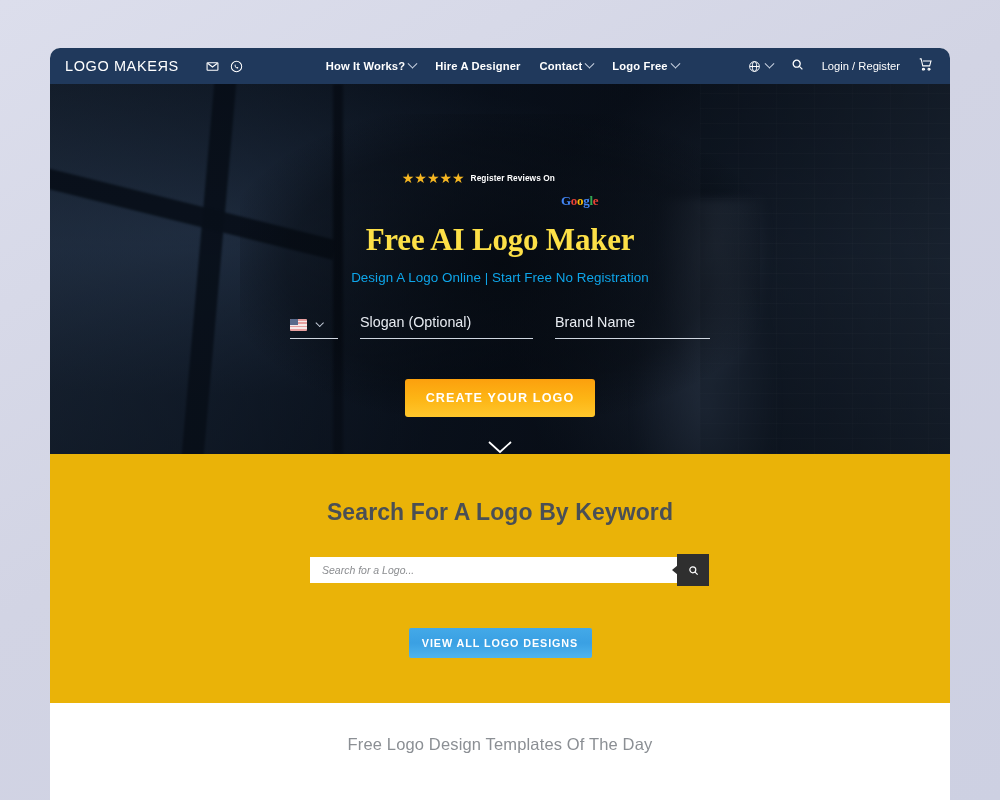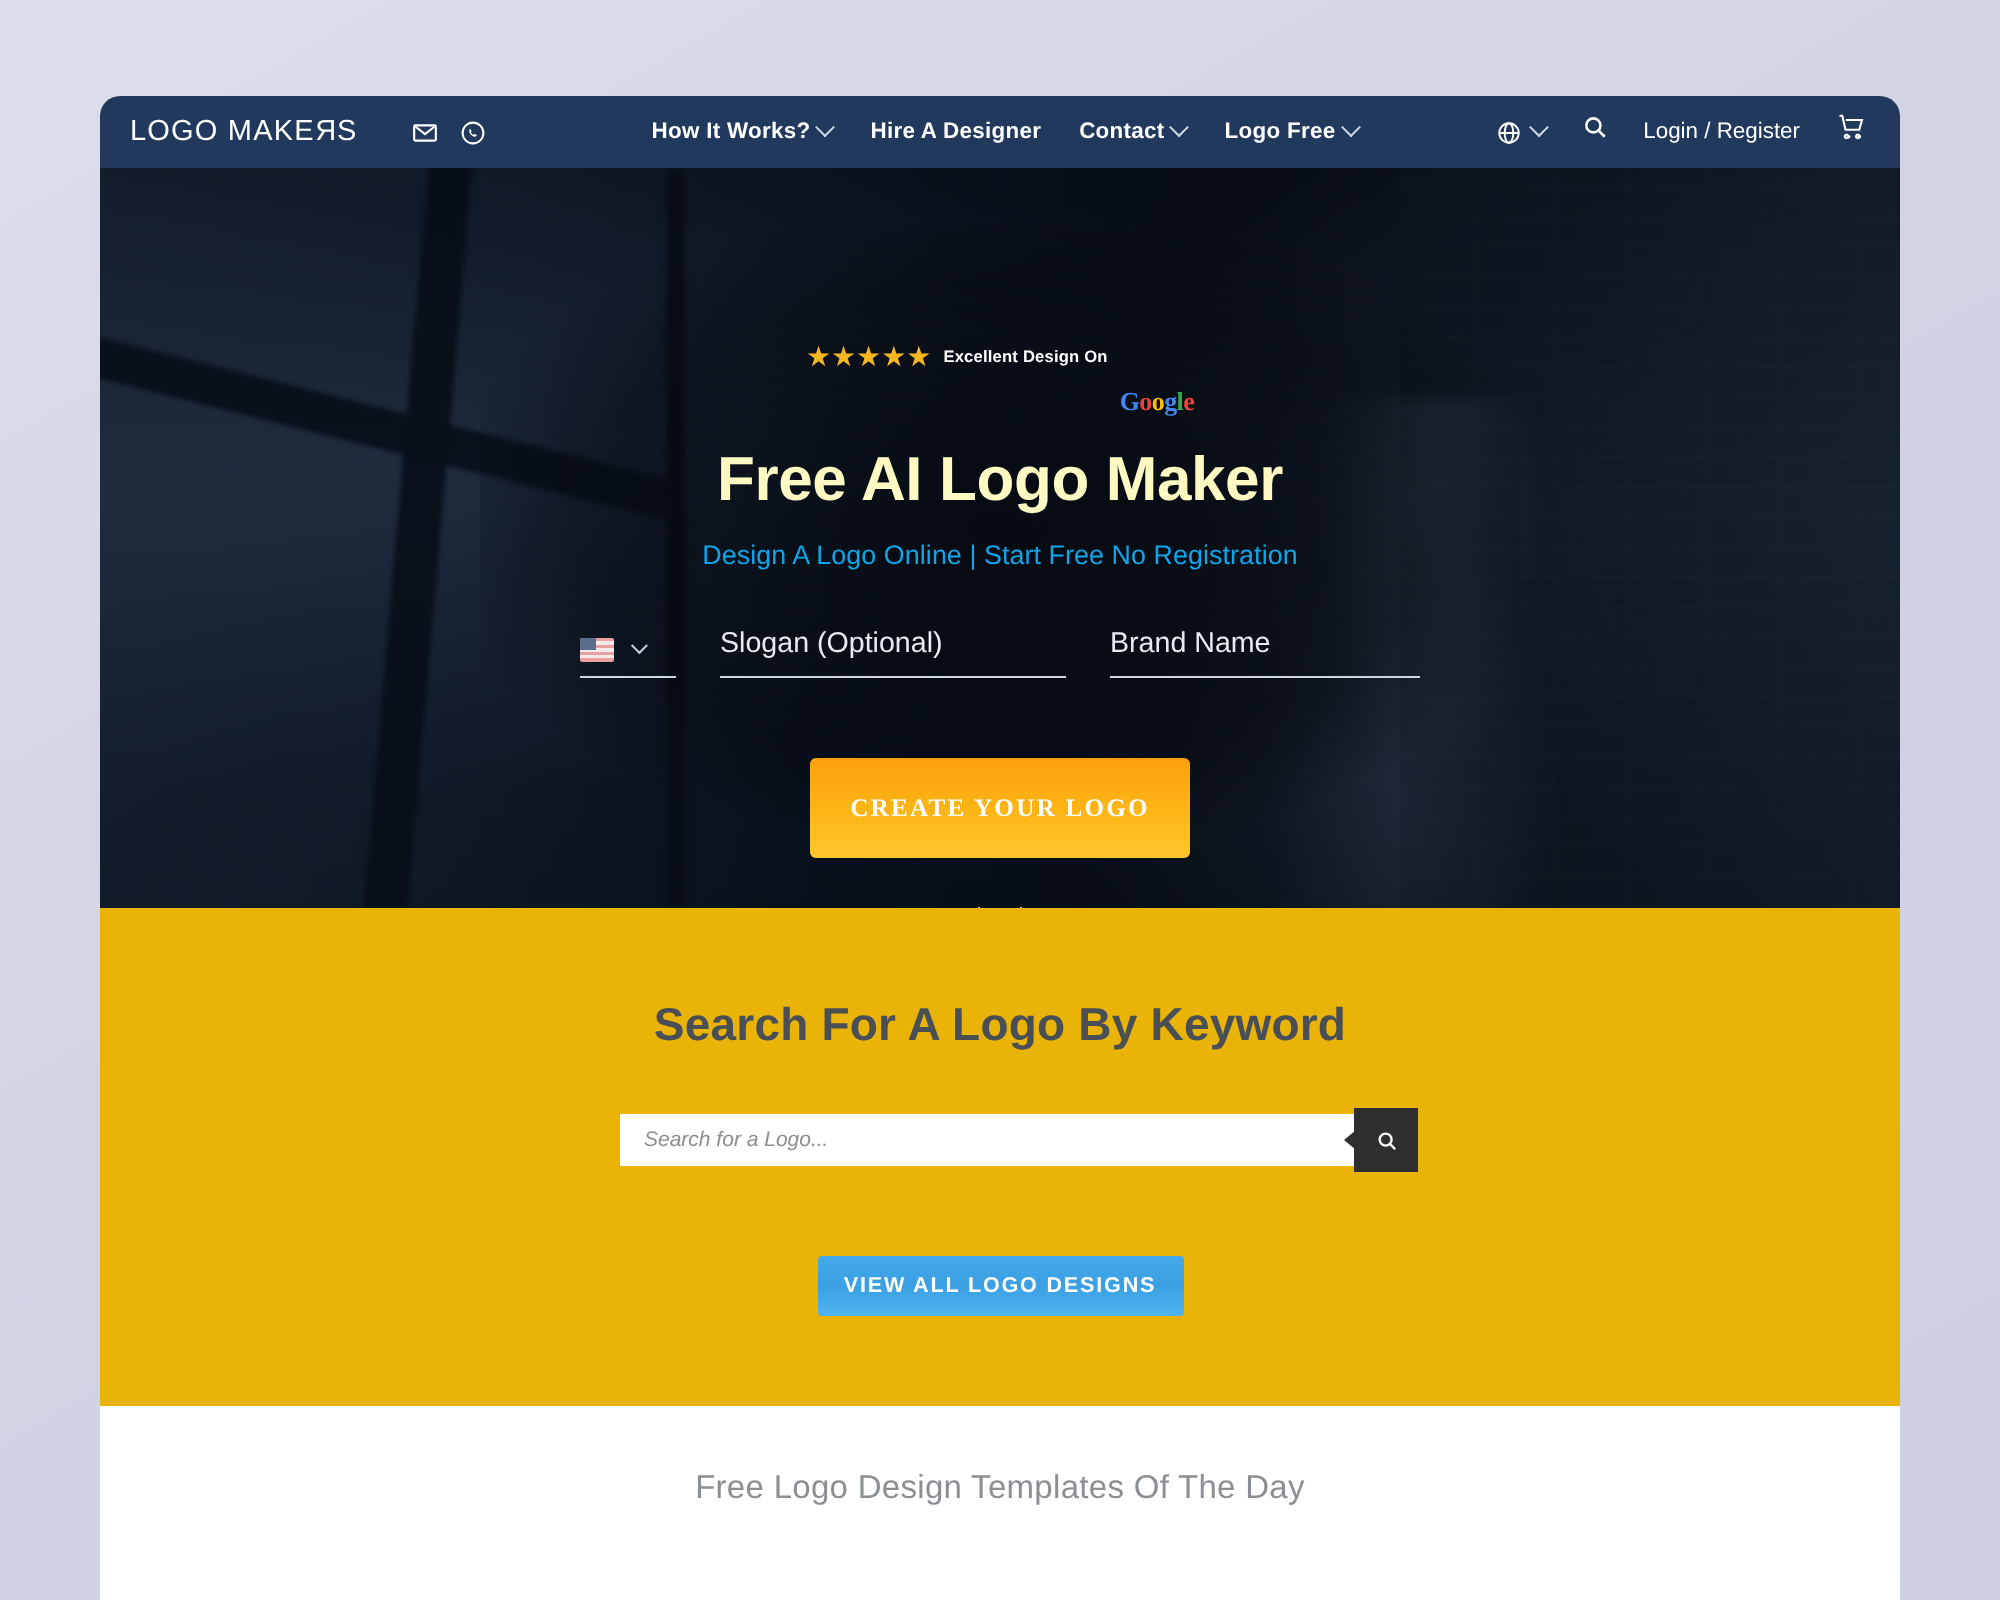--- a/index.html
+++ b/index.html
@@ -200,26 +200,27 @@
   .reviews-text {
     color: #ffffff;
     font-size: 8.3px;
     font-weight: 700;
     letter-spacing: .1px;
   }
   .google-logo { font-size: 13px; font-weight: 700; letter-spacing: -.3px; font-family: Liberation Serif, serif; margin-top: 47px;}
   .g1{color:#4285F4}.g2{color:#EA4335}.g3{color:#FBBC05}.g4{color:#4285F4}.g5{color:#34A853}.g6{color:#EA4335}
 
   .hero-title {
-    color: #fef9c3;
+    color: #fde047;
     font-size: 31px;
     font-weight: 700;
     letter-spacing: -.2px;
     line-height: 1.1;
     margin-bottom: 13px;
+    font-family: Liberation Serif, serif;
   }
   .hero-sub {
     color: #0ea5e9;
     font-size: 13.4px;
     font-weight: 400;
     letter-spacing: .05px;
     margin-bottom: 28px;
   }
 
   .hero-form {
@@ -270,31 +271,31 @@
     width: 100%;
   }
   .field input::placeholder { color: #e7ebf1; opacity: 1; }
   .field.brand-field { width: 155px; }
   .field.slogan-field { width: 173px; }
 
   .cta-wrap { margin-top: 40px; }
   .cta-btn {
     display: inline-block;
     width: 190px;
-    height: 50px;
+    height: 38px;
     line-height: 38px;
     border: 0;
     border-radius: 3px;
     background: linear-gradient(180deg, #fca00d 0%, #fdb515 52%, #ffc72c 100%);
     color: #ffffff;
     font-size: 12.6px;
     font-weight: 600;
     letter-spacing: 1.1px;
     cursor: pointer;
-    font-family: Liberation Serif, serif;
+    font-family: Liberation Sans, sans-serif;
   }
   .scroll-chevron {
     margin-top: 23px;
     display: flex;
     justify-content: center;
   }
 
   
   .search-section {
     background: #eab308;
@@ -459,21 +460,21 @@
       <div class="win-edge"></div>
       <div class="brickwall"></div>
       <div class="figure"></div>
       <div class="hero-veil"></div>
       <div class="hero-center-dark"></div>
     </div>
 
     <div class="hero-content">
       <div class="reviews">
         <span class="stars">★★★★★</span>
-        <span class="reviews-text">Excellent Design On</span>
+        <span class="reviews-text">Register Reviews On</span>
         <span class="google-logo"><span class="g1">G</span><span class="g2">o</span><span class="g3">o</span><span class="g4">g</span><span class="g5">l</span><span class="g6">e</span></span>
       </div>
 
       <h1 class="hero-title">Free AI Logo Maker</h1>
       <p class="hero-sub">Design A Logo Online | Start Free No Registration</p>
 
       <div class="hero-form">
         <div class="country-select">
           <span class="flag">
                 <i class="canton"></i>

